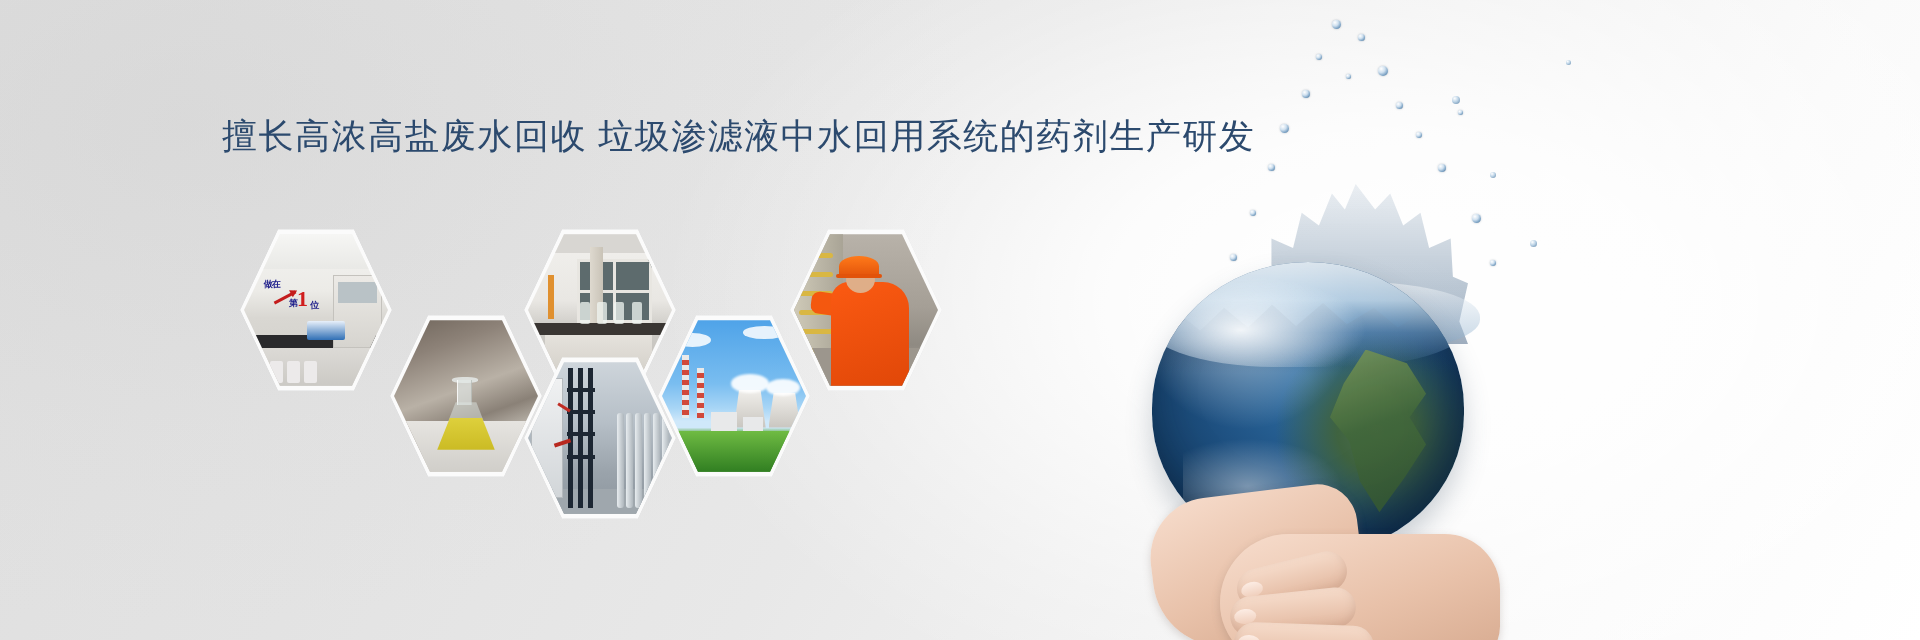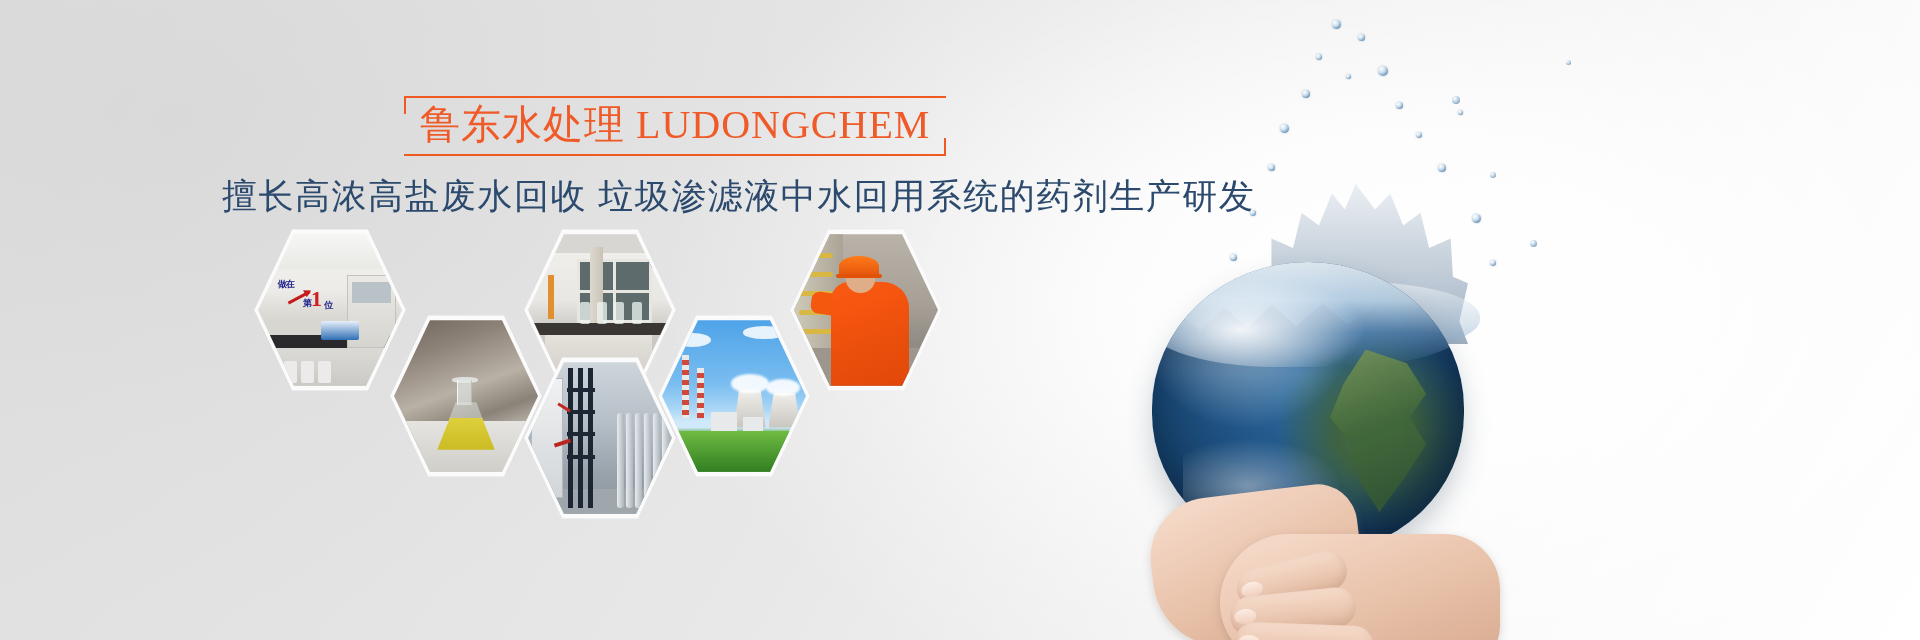--- a/index.html
+++ b/index.html
@@ -271,34 +271,27 @@
 </style>
 </head>
 <body>
 
 <div id="banner">
 
   <div id="bg-vignette"></div>
 
   <div id="headline">
 
-    <div id="title-wrap">
-      <span id="bracket-left"></span>
-      <span id="bracket-top"></span>
-      <span id="bracket-right"></span>
-      <span id="bracket-bottom"></span>
-      <div id="title-text">鲁东水处理 LUDONGCHEM</div>
-    </div>
 
     <div id="subtitle-text">擅长高浓高盐废水回收 垃圾渗滤液中水回用系统的药剂生产研发</div>
   </div>
 
   <div id="hex-cluster">
 
-    <div class="hex" style="left:16px; top:4px;">
+    <div class="hex" style="left:2px; top:4px;">
       <div class="pad"></div>
       <div class="photo">
         <div class="ph-lab1">
           <div class="ceiling"></div>
           <div class="wallslogan">
             <span class="ch" style="left:6%;top:0;">做在</span>
             <span class="one">1</span>
             <span class="ch" style="left:44%;top:54%;">第</span>
             <span class="ch" style="left:76%;top:58%;">位</span>
             <span class="arrow"></span>

